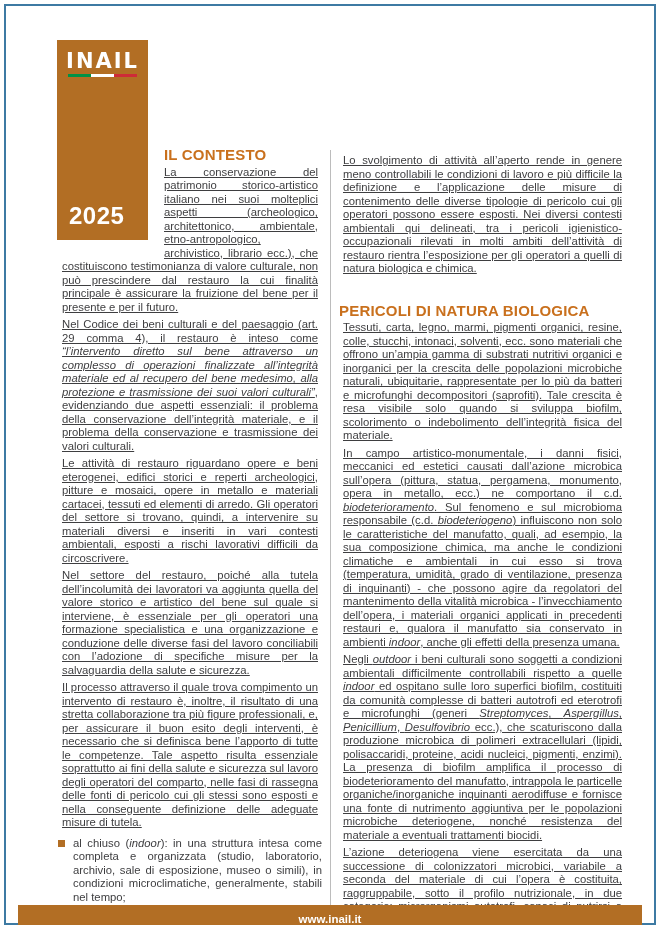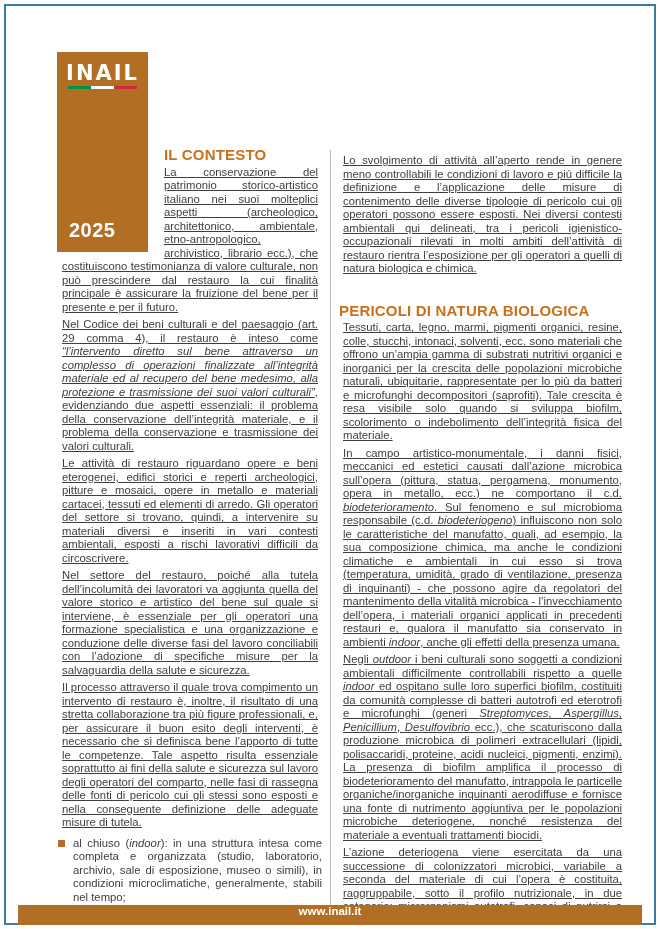--- a/index.html
+++ b/index.html
@@ -2,29 +2,29 @@
 <html lang="it"><head>
 <meta charset="utf-8">
 <style>
   html,body{margin:0;padding:0;background:#ffffff;}
   .page{position:relative;width:660px;height:929px;background:#ffffff;
         font-family:"Liberation Sans", sans-serif;overflow:hidden;}
   .frame{position:absolute;left:4px;top:4px;right:4px;bottom:4px;
          border:2px solid #3d7aa3;pointer-events:none;}
 
   
-  .brand-box{position:absolute;left:57px;top:52px;width:91px;height:200px;background:#b26e24;}
+  .brand-box{position:absolute;left:57px;top:40px;width:91px;height:200px;background:#b26e24;}
   .logo-wrap{padding-top:10px;text-align:center;}
   .logo-text{color:#ffffff;font-weight:bold;font-size:21px;letter-spacing:2px;
              font-family:"DejaVu Sans", sans-serif;line-height:22px;}
   .flag{display:flex;width:70px;height:3px;margin:2px auto 0;}
   .flag span{flex:1;height:3px;}
   .flag .g{background:#009246;} .flag .w{background:#ffffff;} .flag .r{background:#ce2b37;}
   .year{position:absolute;left:12px;bottom:10px;color:#ffffff;font-weight:bold;
-        font-size:20px;letter-spacing:0.5px;}
+        font-size:24px;letter-spacing:0.5px;}
 
   
   .title{position:absolute;left:170px;top:58px;width:482px;color:#c07b2f;
          font-weight:bold;font-size:20px;line-height:28px;}
 
   
   .columns{position:absolute;left:58px;top:148px;width:568px;height:757px;overflow:hidden;
            color:#3e3e40;font-size:11.3px;line-height:13.5px;text-align:justify;}
   .col-left{position:absolute;left:0;top:0;width:264px;}
   .col-right{position:absolute;left:281px;top:2px;width:287px;}
@@ -34,21 +34,21 @@
   .sec.gap{margin-top:28px;}
   p{margin:4px;text-decoration:underline;}
   .bullets{margin-top:7px;}
   .bullet{position:relative;padding-left:15px;margin-bottom:6px;}
   .sq{position:absolute;left:0;top:3px;width:7px;height:7px;background:#b26e24;}
 
   .divider{position:absolute;left:330px;top:150px;width:1px;height:755px;background:#bcbcbc;}
 
   
   .footer{position:absolute;left:18px;right:18px;top:905px;height:20px;background:#b26e24;
-          color:#ffffff;display:flex;align-items:flex-start;justify-content:center;
+          color:#ffffff;display:flex;align-items:flex-end;justify-content:center;
           font-size:11.5px;font-weight:bold;}
 </style>
 </head>
 <body>
 
 <div class="page">
   <div class="frame"></div>
 
   <div class="brand-box">
     <div class="logo-wrap">

